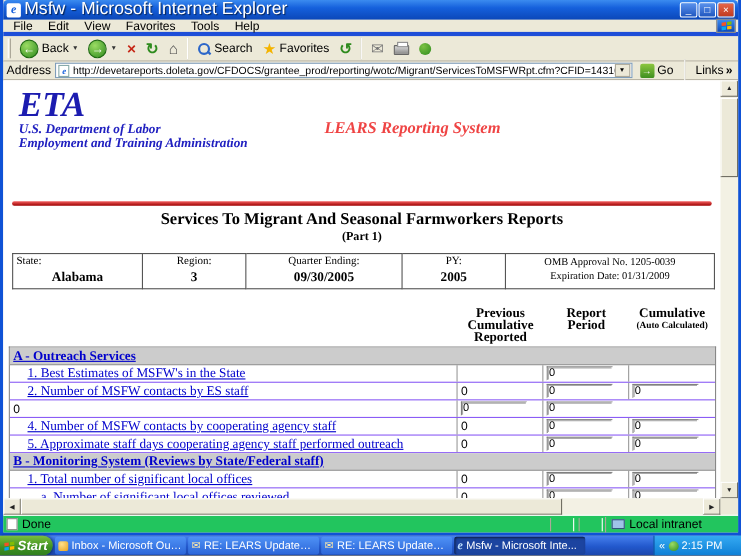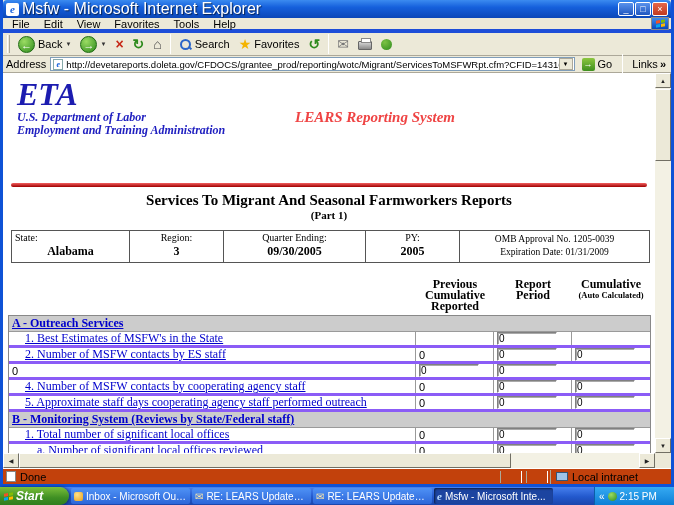--- a/index.html
+++ b/index.html
@@ -74,21 +74,21 @@
   .ilabel { font-size:10px; }
   .ilabel.ctr { text-align:center; }
   .ival { font-weight:bold; font-size:12px; text-align:center; margin-top:1px; }
   .omb { font-size:9.5px; text-align:center; line-height:11px; padding-top:2px; }
 
   .cheads { display:grid; grid-template-columns:408px 78px 78px 78px; margin:16px 0 0 5px; }
   .chead { text-align:center; font:bold 12px/11px "Liberation Serif",serif; }
   .chead .sm { font-size:8.5px; line-height:10px; font-weight:bold; }
 
   .dtable { margin:3px 0 0 5px; width:643px; border:1px solid #888; border-bottom:none; }
-  .trow { display:grid; grid-template-columns:407px 78px 78px 78px; border-bottom:3px solid #8b5cf6; height:16px; }
+  .trow { display:grid; grid-template-columns:407px 78px 78px 78px; border-bottom:1px solid #8b5cf6; height:16px; }
   .cell { border-right:1px solid #9a9a9a; overflow:hidden; display:flex; align-items:center; }
   .cell:last-child { border-right:none; }
   .cell.lab { padding-left:16px; }
   .cell.lab.sub { padding-left:28px; }
   .cell.val { padding-left:3px; font-family:"Liberation Sans",sans-serif; font-size:11px; }
   .srow { display:block; border-bottom:1px solid #9a9a9a; height:16px; background:#CCCCCC; padding-left:3px; line-height:15px; }
   a.rlink { color:#0000CC; text-decoration:underline; font-size:12px; white-space:nowrap; }
   a.rlink.bold { font-weight:bold; }
   input.tin { width:60px; height:13px; font:10px "Liberation Sans",sans-serif; padding:0 1px; background:#fff;
               border:1px solid; border-color:#808080 #fff #fff #808080; box-shadow:inset 1px 1px 0 rgba(64,64,64,.45); }
@@ -100,31 +100,31 @@
   .sbtn, .sthumb { background:#ECE9D8; border:1px solid; border-color:#fff #716F64 #716F64 #fff;
                    display:flex; align-items:center; justify-content:center; font-size:6px; color:#222; }
   .vscroll .sbtn { position:absolute; left:0; width:16px; height:15px; }
   .vscroll .up { top:0; } .vscroll .down { bottom:0; }
   .vthumb { position:absolute; left:0; top:16px; width:16px; height:72px; }
   .hscroll .sbtn { position:absolute; top:0; width:16px; height:15px; }
   .hscroll .left { left:0; } .hscroll .right { right:0; }
   .hthumb { position:absolute; top:0; left:16px; width:492px; height:15px; }
 
   
-  .statusbar { height:16px; flex:0 0 16px; background:#c2410c; border-top:1px solid #fff; display:flex; align-items:center; padding:0 3px; font-size:11px; }
+  .statusbar { height:16px; flex:0 0 16px; background:#22c55e; border-top:1px solid #fff; display:flex; align-items:center; padding:0 3px; font-size:11px; }
   .sb-page { width:10px; height:11px; background:#fff; border:1px solid #888; margin-right:4px; }
   .sb-fill { flex:1; }
   .sb-pane { width:22px; height:12px; border-left:1px solid #ACA899; border-right:1px solid #fff; margin:0 2px; }
   .sb-zone { display:flex; align-items:center; gap:4px; width:118px; border-left:1px solid #ACA899; padding-left:5px; height:14px; }
   .sb-mon { width:12px; height:9px; background:#9FC3E8; border:1px solid #33557a; }
 
   
   .taskbar { position:absolute; left:0; top:487px; width:674px; height:18px;
              background:linear-gradient(#4680EE,#2258CC 55%,#1B46AC); display:flex; align-items:stretch; }
-  .start-btn { width:69px; background:linear-gradient(#7ABF3A,#3E8F23 60%,#2F7E1E); border-radius:0 9px 9px 0;
+  .start-btn { width:48px; background:linear-gradient(#7ABF3A,#3E8F23 60%,#2F7E1E); border-radius:0 9px 9px 0;
                color:#fff; font:bold italic 12px/18px "Liberation Sans",sans-serif; display:flex; align-items:center; gap:3px; padding:0 3px 0 4px;
                box-shadow:1px 0 3px rgba(0,0,0,.5); }
   .winflag { display:inline-grid; grid-template-columns:4px 4px; grid-auto-rows:3px; gap:1px; transform:skewY(-8deg); }
   .winflag i { display:block; }
   .winflag .fr{background:#F35325}.winflag .fg{background:#81BC06}.winflag .fb{background:#05A6F0}.winflag .fy{background:#FFB900}
   .task-btn { width:119px; margin:1px 0 1px 2px; border-radius:2px; background:linear-gradient(#4E91F5,#2C66D9);
               color:#fff; font-size:10px; display:flex; align-items:center; gap:3px; padding:0 3px; overflow:hidden; white-space:nowrap; }
   .task-btn.active { background:#1C44A0; box-shadow:inset 1px 1px 2px rgba(0,0,0,.55); }
   .task-btn .tlabel { overflow:hidden; text-overflow:ellipsis; }
   .tico-outlook { width:9px; height:9px; border-radius:2px; background:radial-gradient(circle at 35% 30%,#FFE08A,#E8A21C); flex:0 0 auto; }

